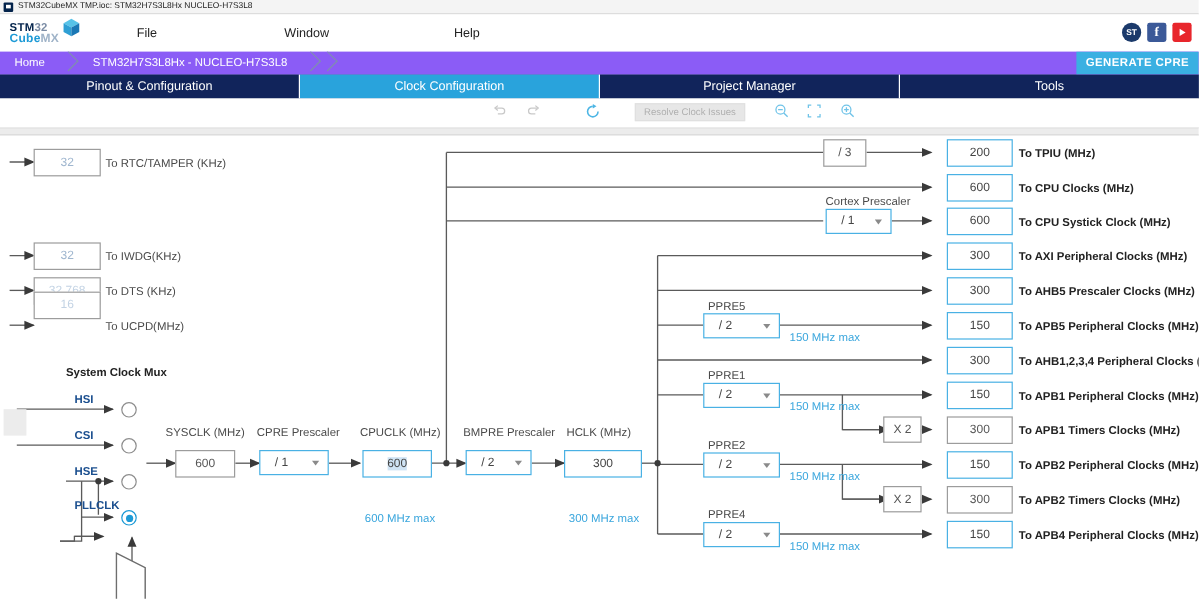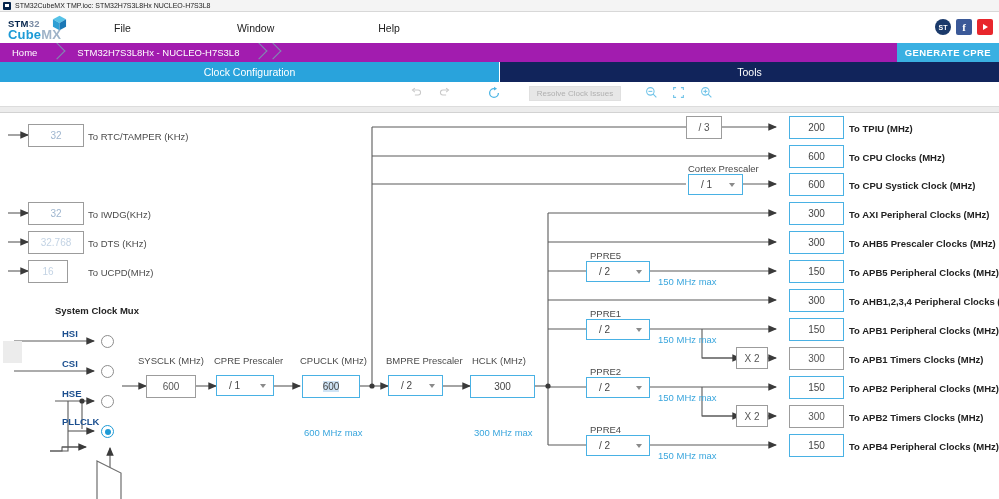--- a/index.html
+++ b/index.html
@@ -25,41 +25,41 @@
   .titlebar .tb-text{font-size:7px;color:#222;line-height:12px;white-space:nowrap;}
 
   
   .menubar{
     height:31px;background:#ffffff;display:flex;align-items:center;
     position:relative;
   }
   .logo{ width:95px; padding-left:6px; position:relative; height:31px;}
   .logo .l1{position:absolute;left:8px;top:6px;font-size:9.5px;font-weight:bold;color:#03234b;letter-spacing:.2px;}
   .logo .l1 i{font-style:normal;color:#7a8ba4;}
-  .logo .l2{position:absolute;left:8px;top:15px;font-size:13px;font-weight:bold;color:#1d9ad6;letter-spacing:.2px;}
+  .logo .l2{position:absolute;left:8px;top:15px;font-size:10px;font-weight:bold;color:#1d9ad6;letter-spacing:.2px;}
   .logo .l2 i{font-style:normal;color:#9fb3c8;}
   .logo .cube{
     position:absolute;left:52px;top:3px;width:15px;height:16px;
   }
   .menus{display:flex;align-items:center;flex:1;}
   .menu-item{font-size:10.5px;color:#222;cursor:default;}
   .mi-file{margin-left:19px;}
   .mi-window{margin-left:106px;}
   .mi-help{margin-left:104px;}
   .social{position:absolute;right:6px;top:7px;display:flex;gap:5px;align-items:center;}
   .soc{width:16px;height:16px;border-radius:2px;display:flex;align-items:center;justify-content:center;
        font-size:11px;font-weight:bold;color:#fff;}
   .soc-st{background:#1b3a6b;border-radius:50%;font-size:7px;}
   .soc-fb{background:#3b5998;font-family:"Liberation Serif",serif;}
   .soc-yt{background:#e8262c;}
   .soc-yt .tri{width:0;height:0;border-left:5px solid #fff;border-top:3px solid transparent;border-bottom:3px solid transparent;}
 
   
   .breadcrumb{
-    height:19px;background:#a21caf;display:flex;align-items:center;
+    height:19px;background:#8b5cf6;display:flex;align-items:center;
     position:relative;overflow:hidden;
   }
   .crumb{
     position:relative;height:19px;display:flex;align-items:center;
     padding:0 14px 0 12px;font-size:9.5px;color:#ffffff;white-space:nowrap;
   }
   .crumb.active{font-weight:bold;}
   .crumb-sep{
     width:14px;height:19px;position:relative;flex:none;
   }
@@ -173,21 +173,23 @@
 <div class="breadcrumb">
   <div class="crumb">Home</div>
   <div class="crumb-sep"></div>
   <div class="crumb">STM32H7S3L8Hx  -  NUCLEO-H7S3L8</div>
   <div class="crumb-sep"></div>
   <div class="crumb-sep"></div>
   <div class="gen-btn">GENERATE CPRE</div>
 </div>
 
 <div class="tabs">
+  <div class="tab">Pinout &amp; Configuration</div>
   <div class="tab active">Clock Configuration</div>
+  <div class="tab">Project Manager</div>
   <div class="tab">Tools</div>
 </div>
 
 <div class="toolbar">
   <div class="tb" style="left:410px;">
     <svg width="13" height="13" viewBox="0 0 16 16">
         <path d="M4 5 H10 a3 3 0 0 1 0 6 H6" fill="none" stroke="#c9c9c9" stroke-width="1.3"></path>
         <polyline points="6,2.5 3,5 6,7.5" fill="none" stroke="#c9c9c9" stroke-width="1.3"></polyline>
       </svg>
   </div>
@@ -319,21 +321,21 @@
   <div class="box" style="left:28px;  top:89px;  width:56px; height:23px;">
       <span class="grayval" style="color:#9fb6cf">32</span>
     </div>
   <div class="lbl" style="left:88px; top:96px;">To IWDG(KHz)</div>
 
   <div class="box" style="left:28px;  top:118px; width:56px; height:23px;">
       <span style="color:#c3d3e4">32.768</span>
     </div>
   <div class="lbl" style="left:88px; top:125px;">To DTS (KHz)</div>
 
-  <div class="box" style="left:28px;  top:147px; width:40px; height:23px;">
+  <div class="box" style="left:28px;  top:130px; width:56px; height:23px;">
       <span style="color:#c3d3e4">16</span>
     </div>
   <div class="lbl" style="left:88px; top:154px;">To UCPD(MHz)</div>
 
   <div class="lbl mux" style="left:55px; top:192px;">System Clock Mux</div>
   <svg class="mux" viewBox="0 0 26 114">
     <polygon points="1,1 25,13 25,101 1,113" fill="#ffffff" stroke="#6e6e6e" stroke-width="1.2"></polygon>
   </svg>
   <div class="lbl pin" style="left:62px; top:215px;">HSI</div>
   <div class="lbl pin" style="left:62px; top:245px;">CSI</div>

